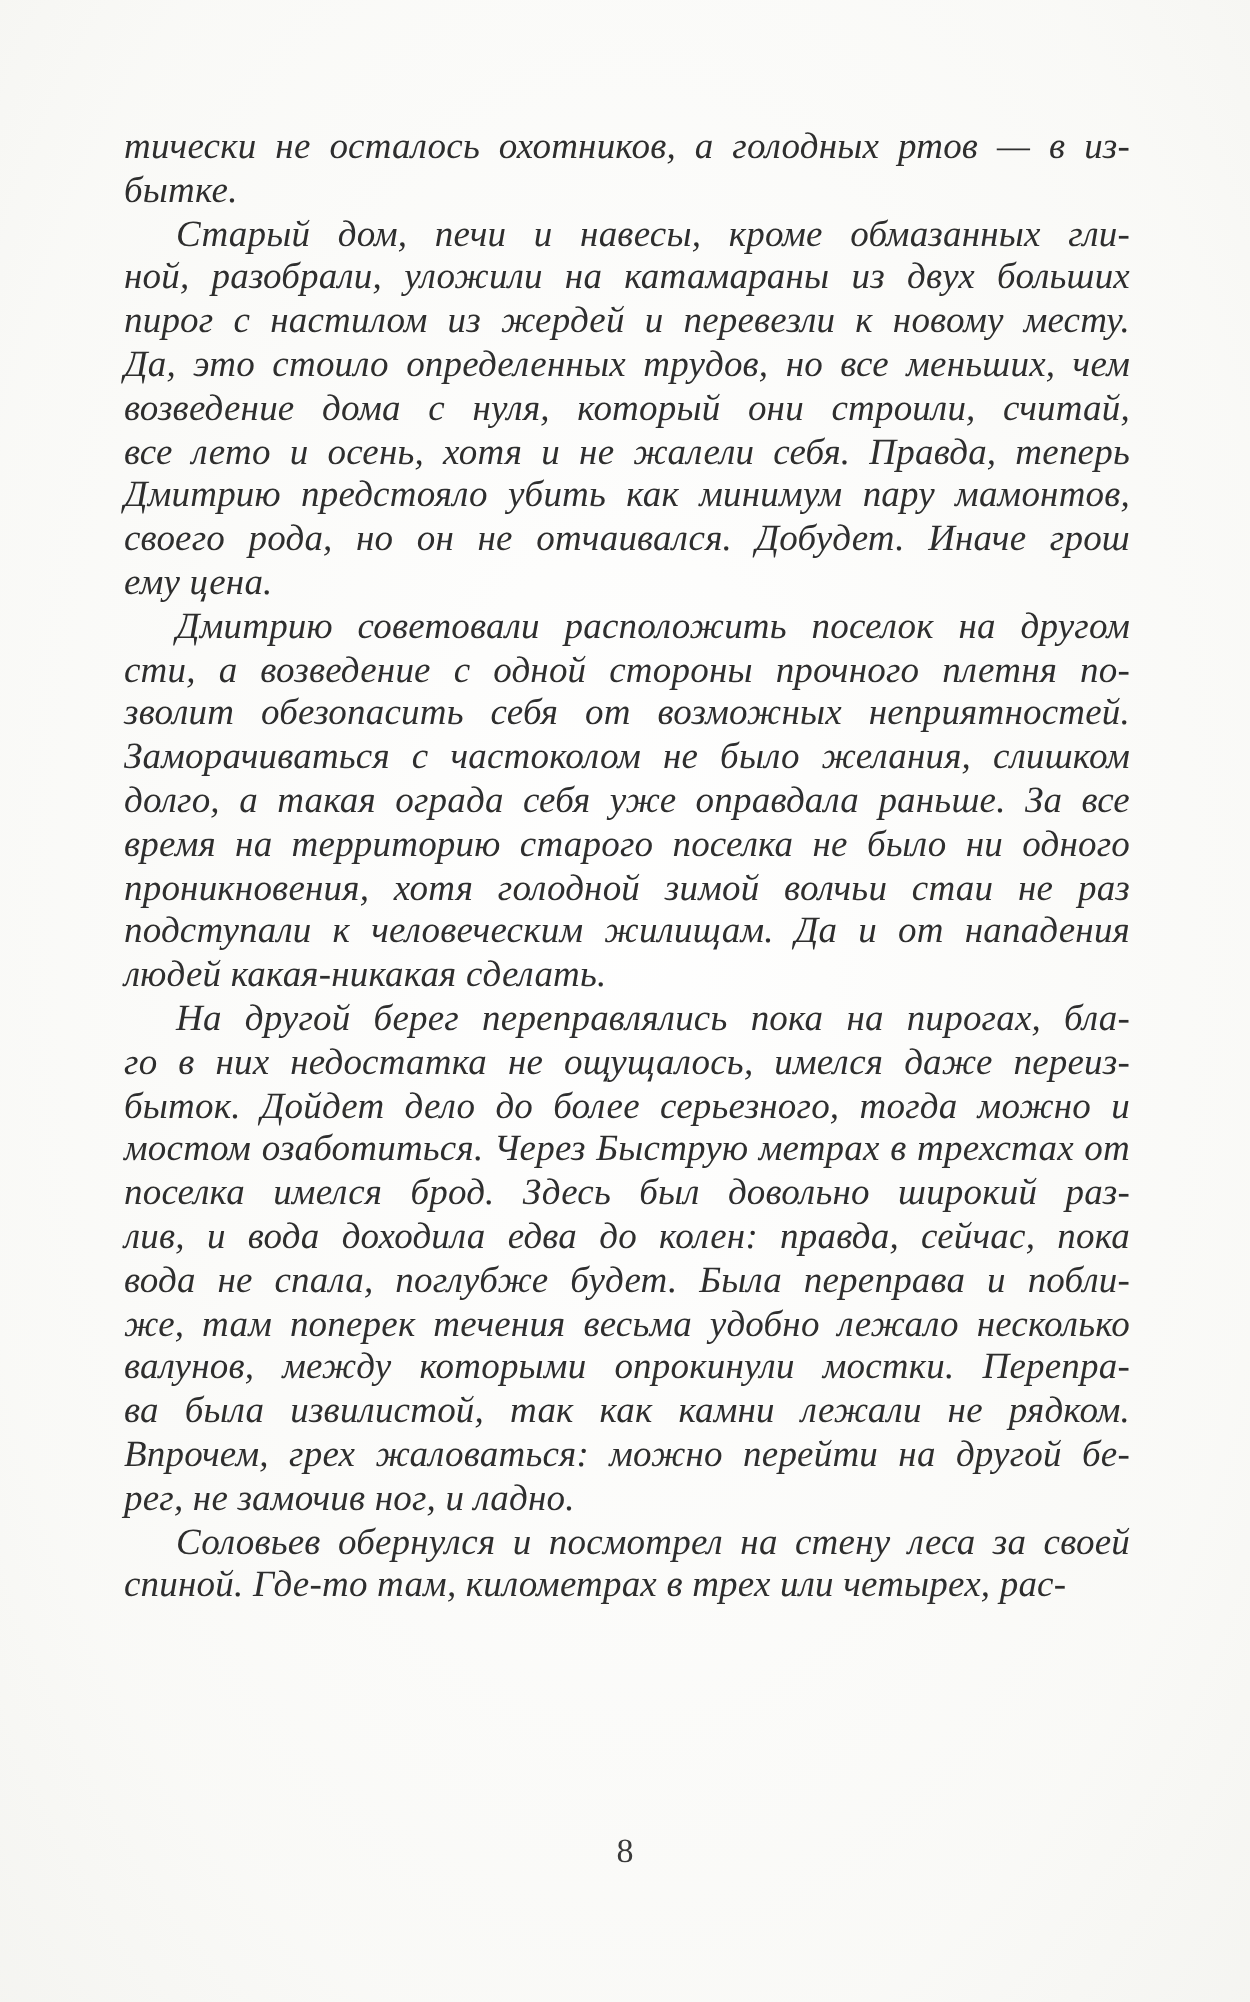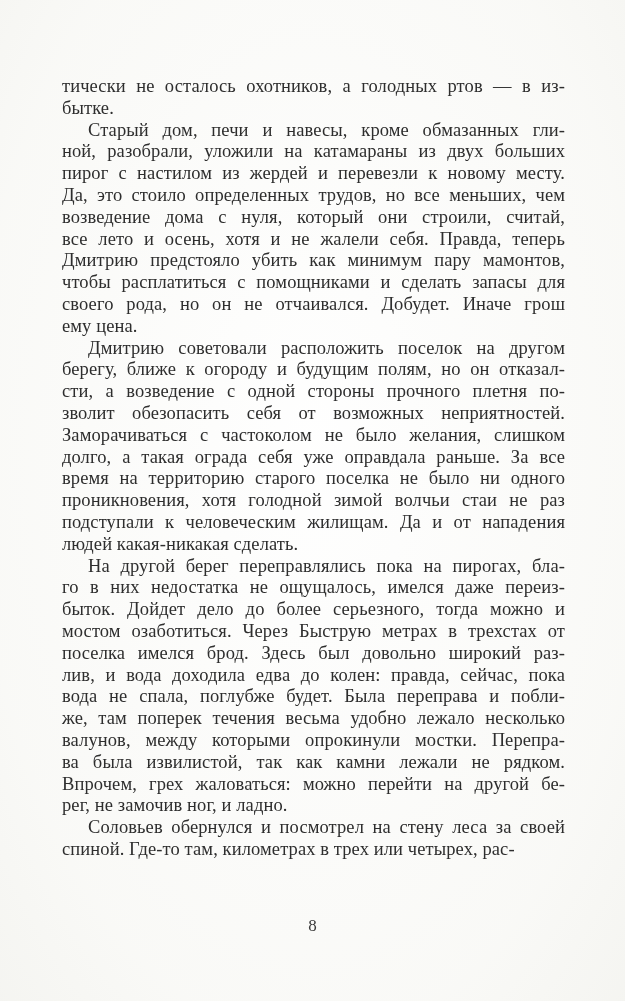--- a/index.html
+++ b/index.html
@@ -17,26 +17,27 @@
   .page {
     position: absolute;
     inset: 0;
     background:
       radial-gradient(ellipse at 50% 45%, rgba(255,255,255,0.9) 0%, rgba(248,248,245,0.6) 75%, rgba(243,243,239,0.8) 100%),
       #fbfbf9;
   }
   .text-block {
     position: absolute;
     left: 62px;
-    top: 76px;
+    top: 64px;
     width: 503px;
     color: #2e2e2e;
     font-size: 18.5px;
     line-height: 21.8px;
     letter-spacing: 0.1px;
+    font-style: italic;
   }
   .paragraph {
     margin: 0;
   }
   .text-line {
     text-align: justify;
     text-align-last: justify;
     white-space: normal;
     height: 21.8px;
     overflow: visible;
@@ -68,27 +69,25 @@
         <div class="text-line last">бытке.</div>
       </div>
       <div class="paragraph">
         <div class="text-line first indented">Старый дом, печи и навесы, кроме обмазанных гли-</div>
         <div class="text-line indented">ной, разобрали, уложили на катамараны из двух больших</div>
         <div class="text-line indented">пирог с настилом из жердей и перевезли к новому месту.</div>
         <div class="text-line indented">Да, это стоило определенных трудов, но все меньших, чем</div>
         <div class="text-line indented">возведение дома с нуля, который они строили, считай,</div>
         <div class="text-line indented">все лето и осень, хотя и не жалели себя. Правда, теперь</div>
         <div class="text-line indented">Дмитрию предстояло убить как минимум пару мамонтов,</div>
-        <div class="text-line indented">чтобы расплатиться с помощниками и сделать запасы для</div>
         <div class="text-line indented">своего рода, но он не отчаивался. Добудет. Иначе грош</div>
         <div class="text-line last indented">ему цена.</div>
       </div>
       <div class="paragraph">
         <div class="text-line first indented">Дмитрию советовали расположить поселок на другом</div>
-        <div class="text-line indented">берегу, ближе к огороду и будущим полям, но он отказал-</div>
         <div class="text-line indented">сти, а возведение с одной стороны прочного плетня по-</div>
         <div class="text-line indented">зволит обезопасить себя от возможных неприятностей.</div>
         <div class="text-line indented">Заморачиваться с частоколом не было желания, слишком</div>
         <div class="text-line indented">долго, а такая ограда себя уже оправдала раньше. За все</div>
         <div class="text-line indented">время на территорию старого поселка не было ни одного</div>
         <div class="text-line indented">проникновения, хотя голодной зимой волчьи стаи не раз</div>
         <div class="text-line indented">подступали к человеческим жилищам. Да и от нападения</div>
         <div class="text-line last indented">людей какая-никакая сделать.</div>
       </div>
       <div class="paragraph">

